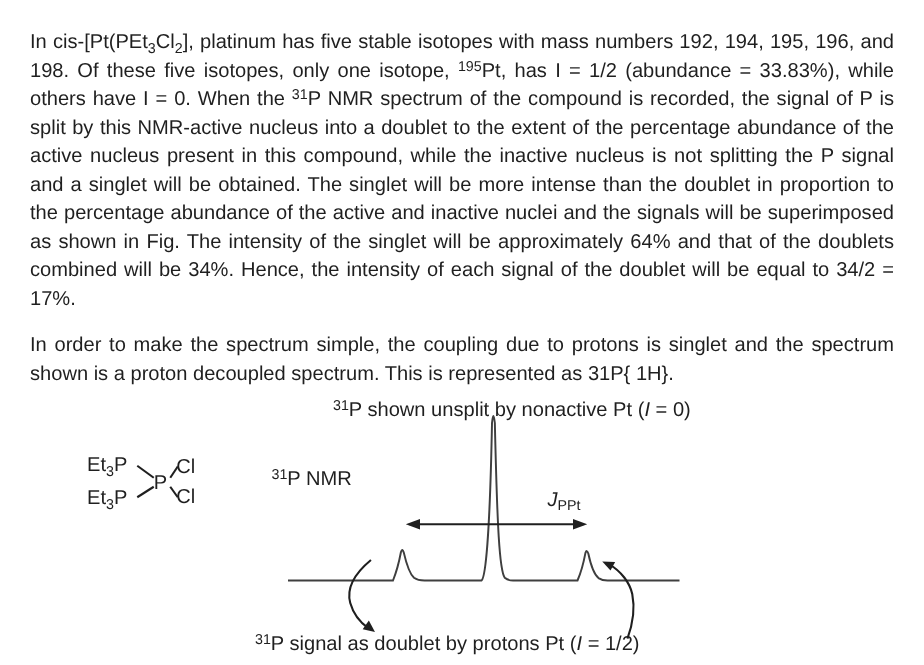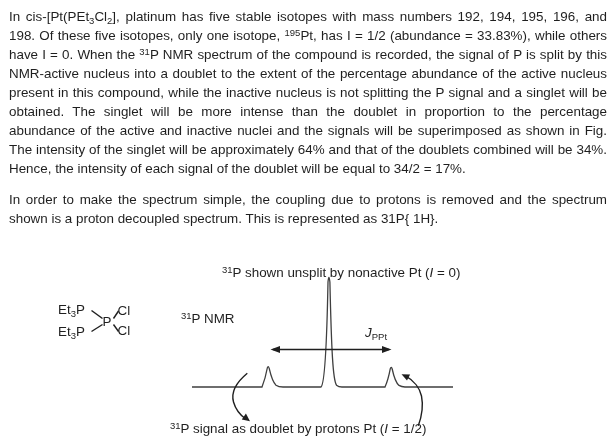--- a/index.html
+++ b/index.html
@@ -3,40 +3,40 @@
 <meta charset="utf-8">
 <style>
   html,body{margin:0;padding:0;}
   body{
     width:616px;height:443px;position:relative;overflow:hidden;
     background:#ffffff;color:#1f1f1f;
     font-family:"Liberation Sans", sans-serif;
   }
   .text-block{position:absolute;left:9px;top:7px;width:598px;}
   .body-par{
-    margin:0;font-size:13.4px;line-height:19px;text-align:justify;
+    margin:11px;font-size:13.4px;line-height:19px;text-align:justify;
   }
   .body-par + .body-par{margin-top:12px;}
   .sup{font-size:9.5px;vertical-align:4px;line-height:0;}
   .sub{font-size:9.5px;vertical-align:-3px;line-height:0;}
   .it{font-style:italic;}
   .fig-label{
     position:absolute;font-size:13.4px;line-height:15px;white-space:nowrap;
   }
   .fig-svg{position:absolute;left:0;top:0;pointer-events:none;}
   .stroke{fill:none;stroke:#3f3f3f;stroke-width:1.3;}
   .stroke-dark{fill:none;stroke:#1f1f1f;stroke-width:1.4;}
   .head{fill:#1f1f1f;stroke:none;}
 </style>
 </head>
 <body>
 
 <div class="text-block">
   <p class="body-par"><span>In cis-[Pt(PEt</span><span class="sub">3</span><span>Cl</span><span class="sub">2</span><span>],  platinum has five stable isotopes with mass numbers 192, 194, 195, 196, and 198. Of these five isotopes, only one isotope, </span><span class="sup">195</span><span>Pt, has I = 1/2 (abundance = 33.83%), while others have I = 0. When the </span><span class="sup">31</span><span>P NMR spectrum of the compound is recorded, the signal of P is split by this NMR-active nucleus into a doublet to the extent of the percentage abundance of the active nucleus present in this compound, while the inactive nucleus is not splitting the P signal and a singlet will be obtained. The singlet will be more intense than the doublet in proportion to the percentage abundance of the active and inactive nuclei and the signals will be superimposed as shown in Fig.  The intensity of the singlet will be approximately 64% and that of the doublets combined will be 34%. Hence, the intensity of each signal of the doublet will be equal to 34/2 = 17%.</span></p>
-  <p class="body-par"><span>In order to make the spectrum simple, the coupling due to protons is removed and the spectrum shown is a proton decoupled spectrum. This is represented as 31P{ 1H}.</span></p>
+  <p class="body-par"><span>In order to make the spectrum simple, the coupling due to protons is singlet and the spectrum shown is a proton decoupled spectrum. This is represented as 31P{ 1H}.</span></p>
 </div>
 
 <svg class="fig-svg" width="616" height="443" viewBox="0 0 616 443" xmlns="http://www.w3.org/2000/svg">
 
   <path class="stroke-dark" d="M 91.5,310.5 L 102.5,318.5"></path>
   <path class="stroke-dark" d="M 91.5,331.5 L 102.5,324.5"></path>
   <path class="stroke-dark" d="M 113.5,318.5 L 118.5,311"></path>
   <path class="stroke-dark" d="M 113.5,324.5 L 118.5,331.5"></path>
 
   <path class="stroke" d="M 192,387 L 262,387

